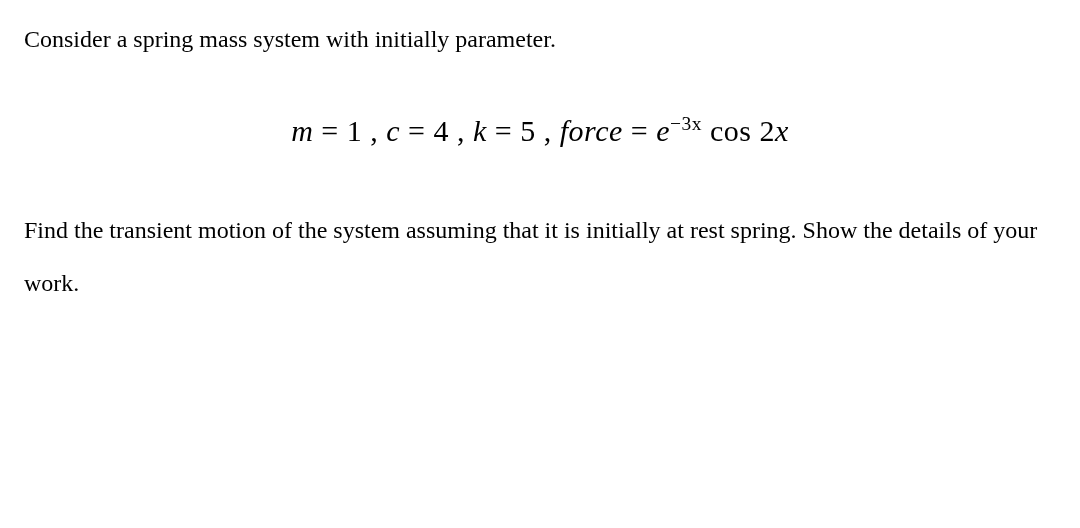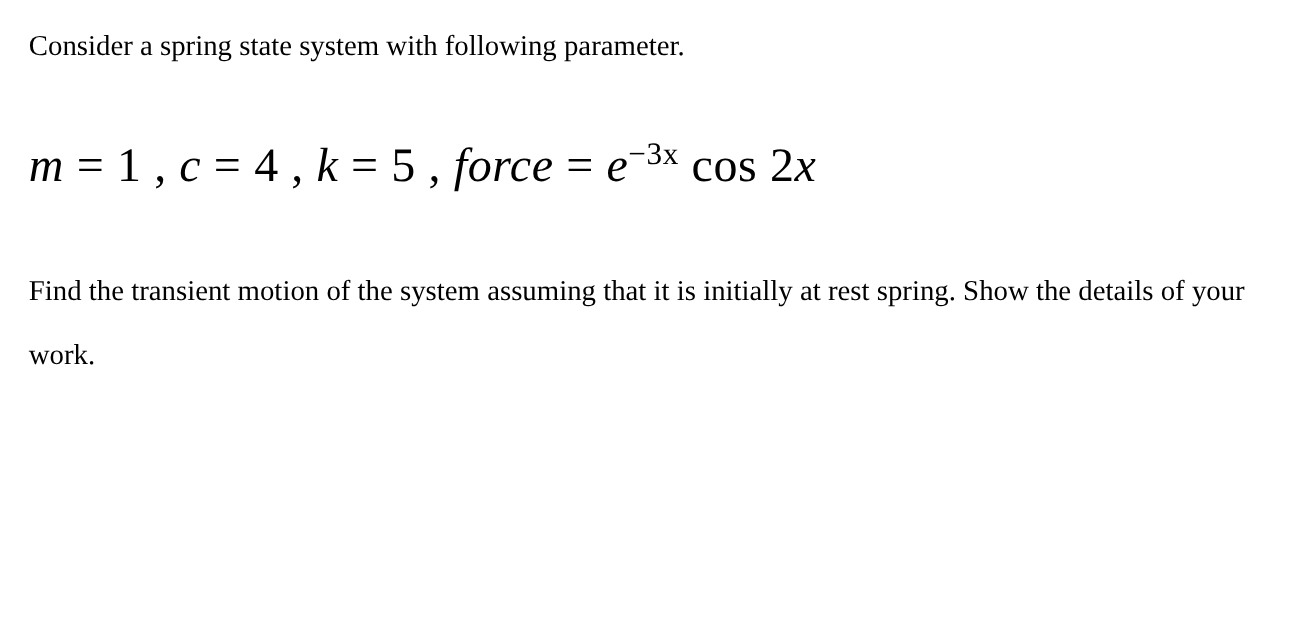--- a/index.html
+++ b/index.html
@@ -14,39 +14,40 @@
       font-family: 'Times New Roman', Times, serif;
       font-size: 24px;
       color: #000000;
       padding: 20px 24px;
     }
     .paragraph {
       line-height: 1.6;
       margin-bottom: 0;
     }
     .equation-block {
+      text-align: center;
       margin: 56px 0 56px 0;
-      font-size: 40px;
+      font-size: 30px;
       font-style: italic;
       letter-spacing: 0.5px;
     }
     .equation-block .rm {
       font-style: normal;
     }
     sup {
       font-size: 0.65em;
       vertical-align: super;
       line-height: 0;
     }
     .bottom-text {
       line-height: 2.2;
     }
   </style>
 </head>
 <body>
 
-<p class="paragraph">Consider a spring state system with following parameter.</p>
+<p class="paragraph">Consider a spring mass system with initially parameter.</p>
 
 <div class="equation-block">
   <span>m</span><span class="rm"> = </span><span class="rm">1</span><span class="rm"> , </span><span>c</span><span class="rm"> = </span><span class="rm">4</span><span class="rm"> , </span><span>k</span><span class="rm"> = </span><span class="rm">5</span><span class="rm"> ,  </span><span>force</span><span class="rm"> = </span><span>e</span><sup class="rm"><span>−3x</span></sup><span class="rm"> </span><span class="rm">cos </span><span class="rm">2</span><span>x</span>
 </div>
 
 <p class="paragraph bottom-text">Find the transient motion of the system assuming that it is initially at rest spring. Show the details of your work.</p>
 
 </body></html>

